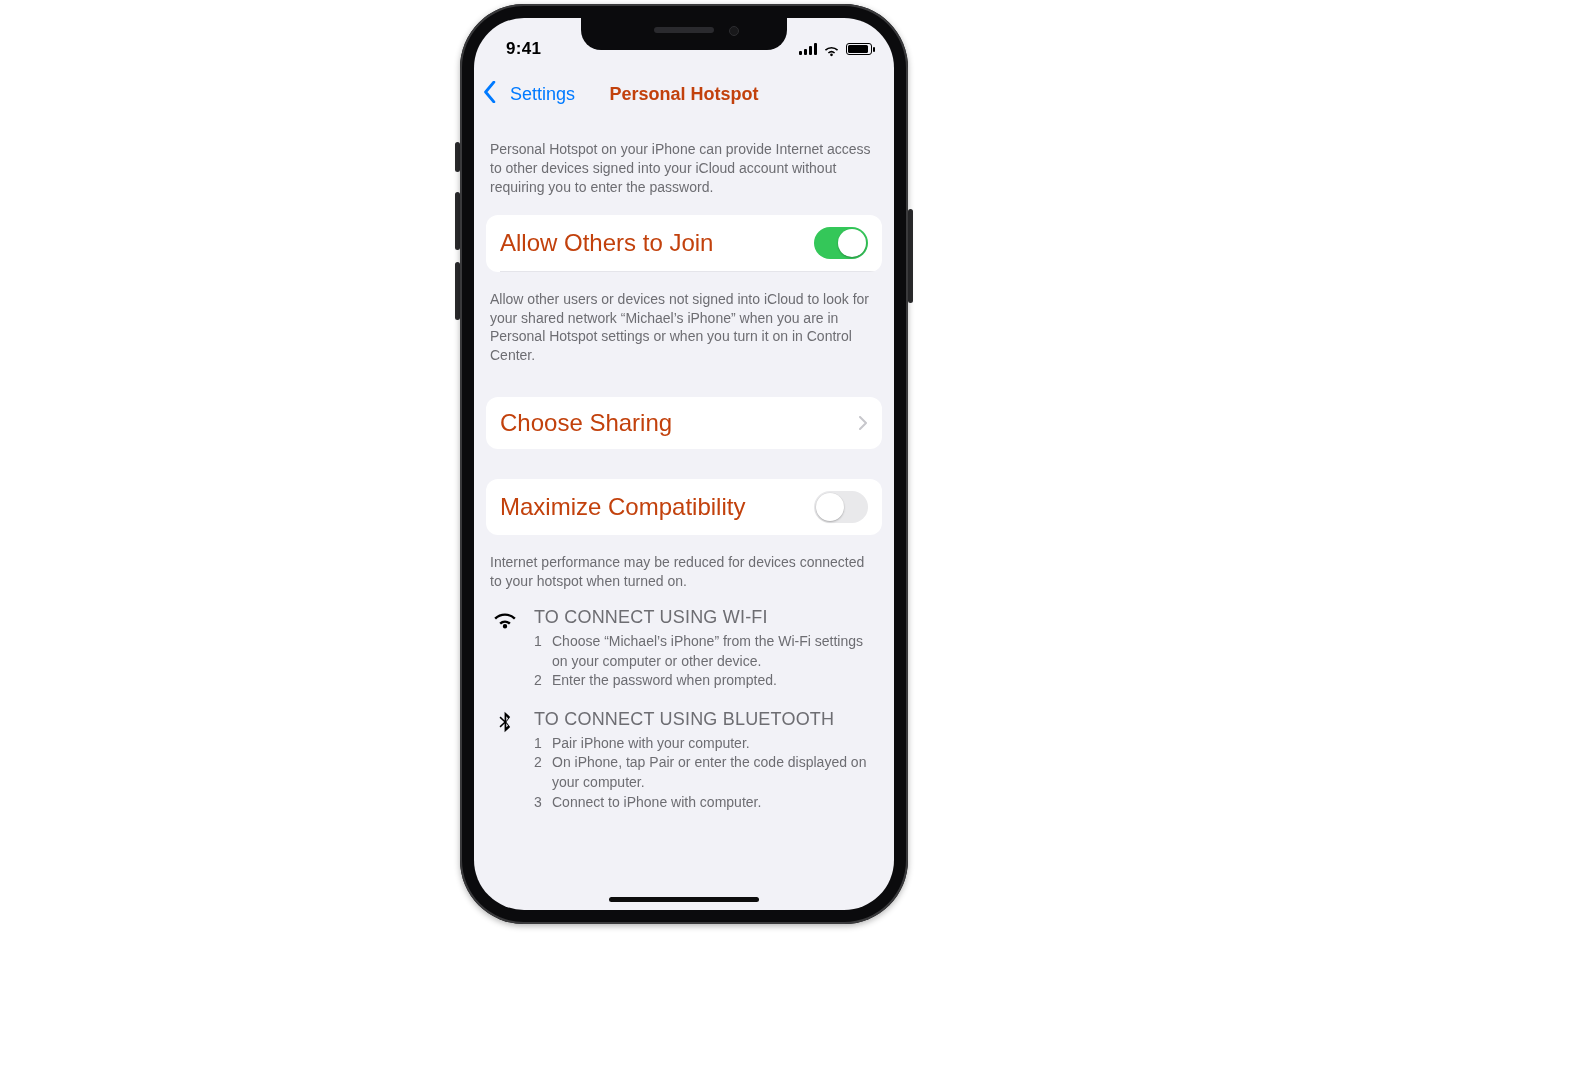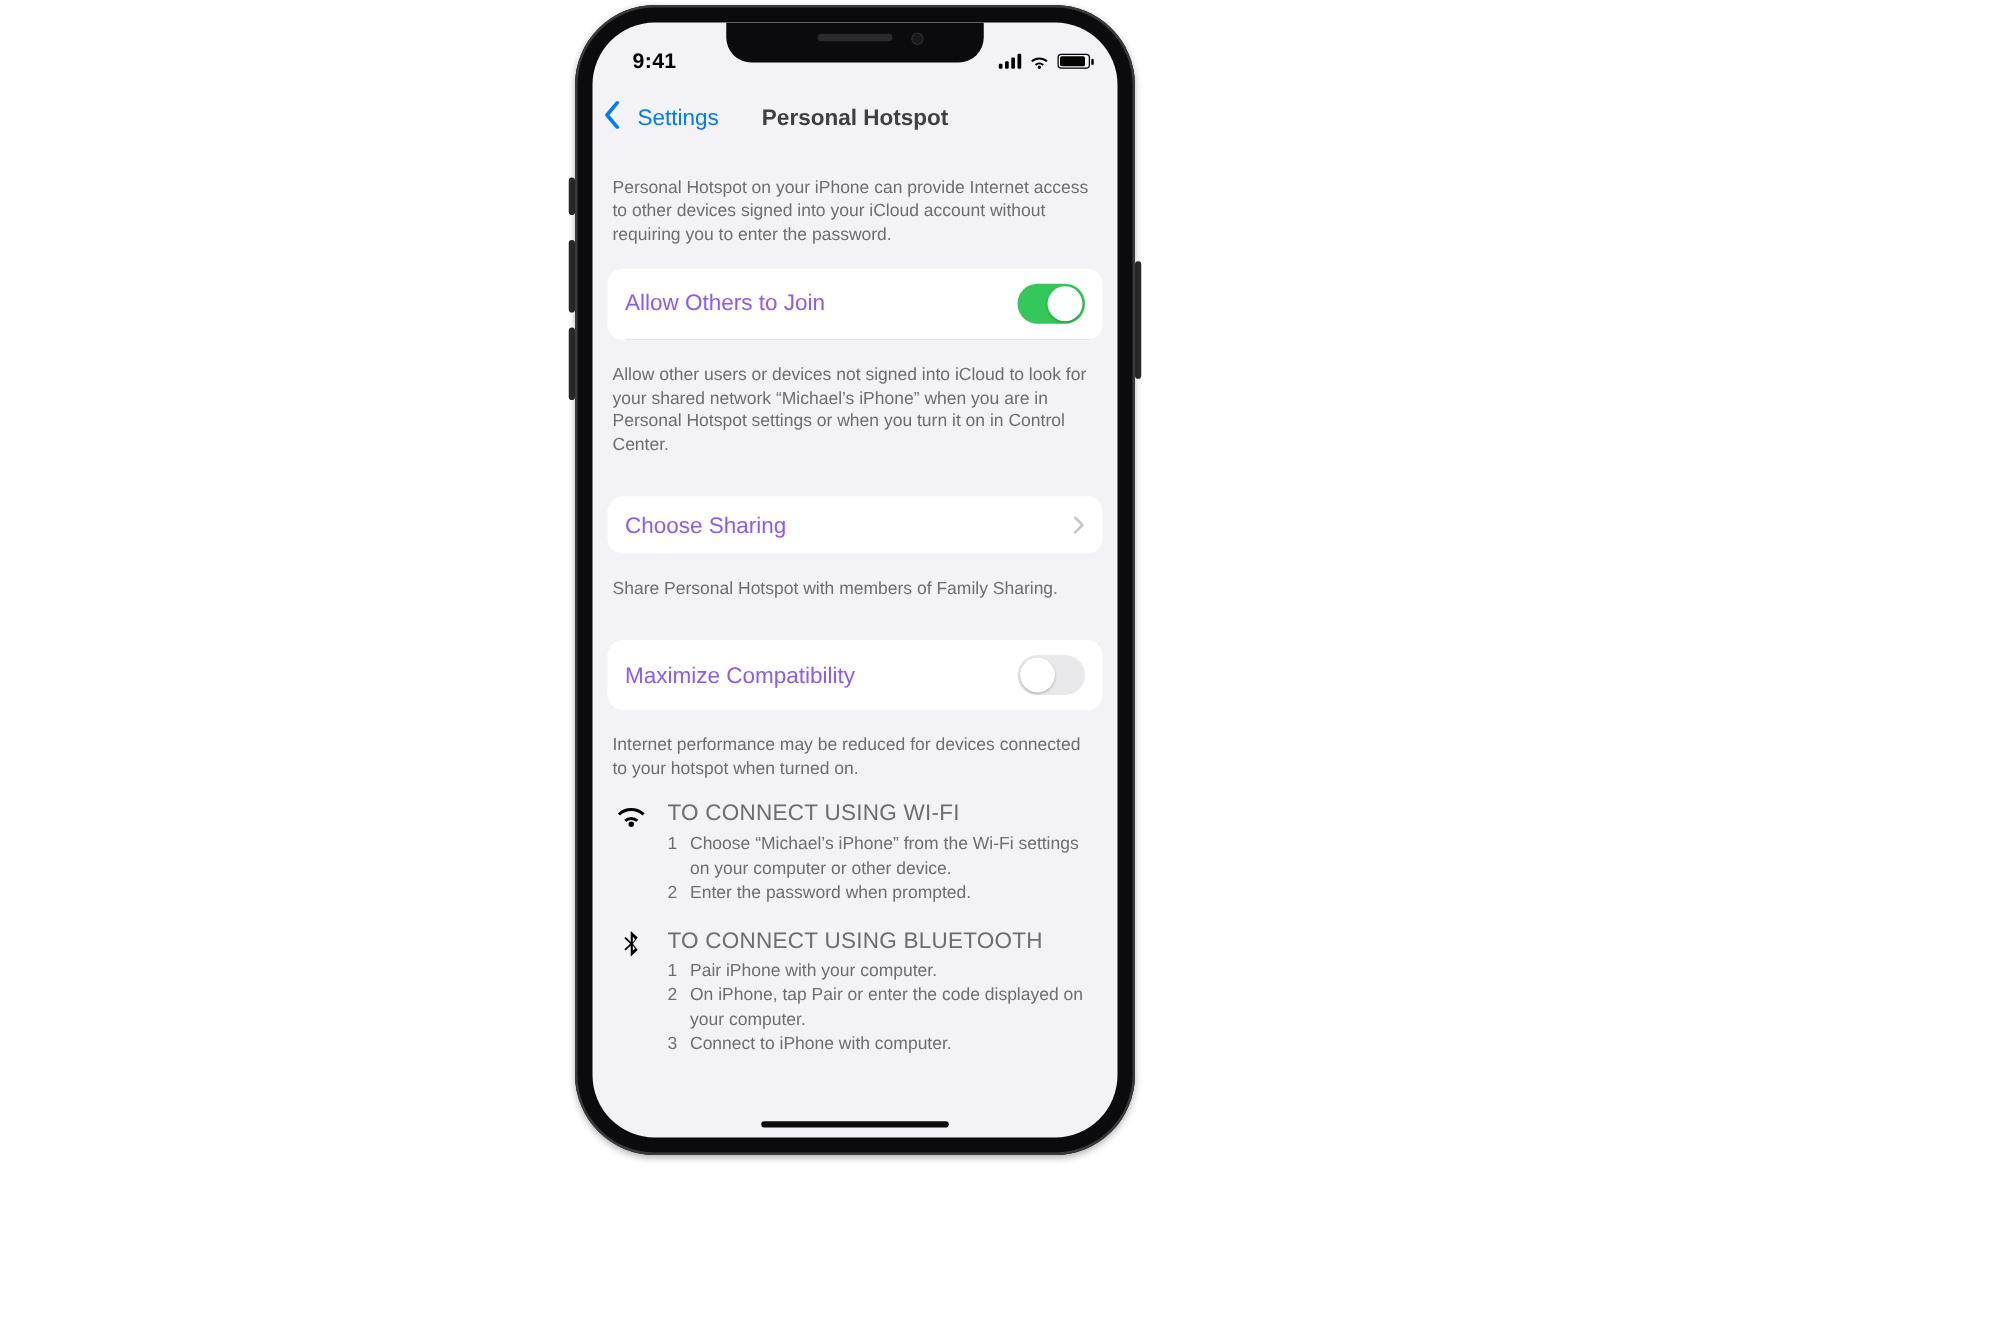--- a/index.html
+++ b/index.html
@@ -35,28 +35,28 @@
   .sig { display: flex; align-items: flex-end; gap: 2px; height: 12px; }
   .sig span { width: 3px; background: #000; border-radius: 1px; display: inline-block; }
   .sig span:nth-child(1){height:4px}.sig span:nth-child(2){height:6px}.sig span:nth-child(3){height:9px}.sig span:nth-child(4){height:12px}
   .wifi-ic { width: 17px; height: 12px; }
   .battery { width: 26px; height: 12px; border: 1.5px solid #000; border-radius: 3px; position: relative; }
   .battery::after { content:""; position:absolute; right:-4px; top:3px; width:2px; height:5px; background:#000; border-radius:1px; }
   .battery-fill { position:absolute; left:1px; top:1px; bottom:1px; width: 20px; background:#000; border-radius:1.5px; }
   .navbar { position: absolute; top: 52px; left: 0; right: 0; height: 48px; display:flex; align-items:center; justify-content:center; }
   .nav-back { position:absolute; left: 8px; top: 0; bottom:0; display:flex; align-items:center; gap:12px; color:#007aff; font-size:18px; cursor:pointer; }
   .nav-back svg { width: 16px; height: 22px; }
-  .nav-title { font-size: 18px; font-weight: 600; color:#404040; }
+  .nav-title { font-size: 18px; font-weight: 600; color:#c2410c; }
   .content { position:absolute; top: 100px; left:0; right:0; bottom:0; overflow:hidden; }
   .section-hint { font-size: 14px; color:#6d6d72; line-height:1.35; padding: 22px 16px 10px 16px; }
   .section-hint.tight { padding-top: 10px; }
   .group { background:#fff; margin: 8px 12px; border-radius: 12px; overflow:hidden; }
   .row { display:flex; align-items:center; justify-content:space-between; padding: 12px 14px; min-height: 46px; }
   .divider { height:1px; background:#e5e5ea; margin-left:14px; }
-  .row-label { font-size: 18px; color:#8b5cf6; }
+  .row-label { font-size: 24px; color:#c2410c; }
   .row-right { display:flex; align-items:center; gap:8px; }
   .row-value { font-size: 18px; color:#8a8a8e; }
   .chev { color:#c7c7cc; }
   .chev svg { width: 9px; height: 14px; display:block; }
   .toggle { position:relative; width: 54px; height: 32px; border-radius: 16px; }
   .toggle.on { background:#34c759; }
   .toggle.off { background:#e9e9eb; }
   .knob { position:absolute; top:2px; width:28px; height:28px; background:#fff; border-radius:50%; box-shadow: 0 1px 2px rgba(0,0,0,.25), 0 0 0 .5px rgba(0,0,0,.04); }
   .toggle.on .knob { right:2px; }
   .toggle.off .knob { left:2px; }
@@ -139,21 +139,20 @@
           <div class="group">
             <div class="row">
               <div class="row-label">Choose Sharing</div>
               <span class="chev">
                 <svg viewBox="0 0 9 14">
                     <path d="M1 1l6 6-6 6" fill="none" stroke="#c7c7cc" stroke-width="2" stroke-linecap="round" stroke-linejoin="round"></path>
                   </svg>
               </span>
             </div>
           </div>
-          <div class="section-hint tight">Share Personal Hotspot with members of Family Sharing.</div>
 
           <div style="height:14px"></div>
 
           <div class="group">
             <div class="row">
               <div class="row-label">Maximize Compatibility</div>
               <div class="toggle off">
                   <div class="knob"></div>
                 </div>
             </div>

